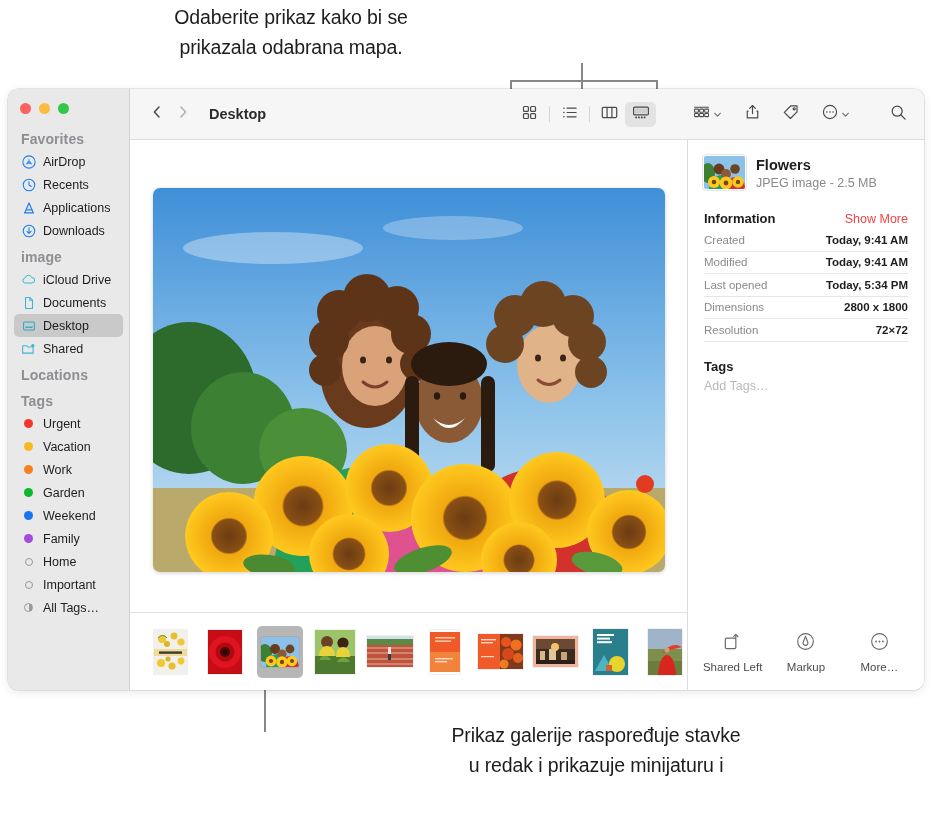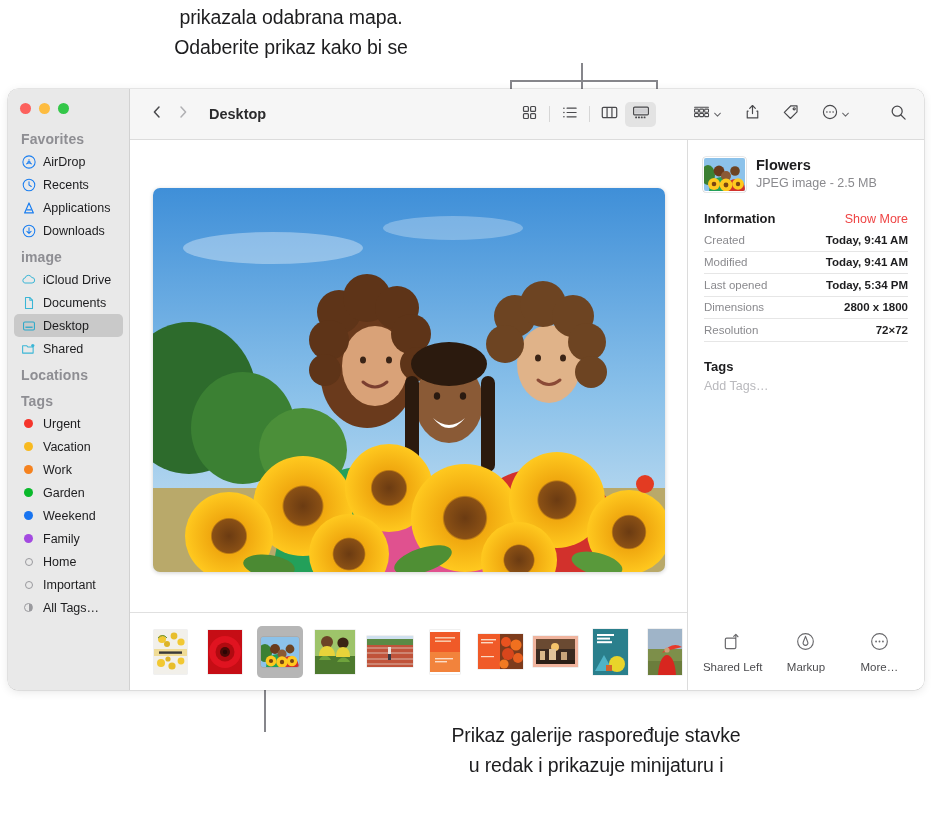--- a/index.html
+++ b/index.html
@@ -210,21 +210,21 @@
   #info-panel {
     width: 237px;
     flex: 0 0 237px;
     border-left: 0.5px solid #dcdcdc;
     background: #ffffff;
     display: flex;
     flex-direction: column;
     box-sizing: border-box;
   }
   #info-scroll { flex: 1; padding: 16px 16px 0 16px; }
-  #file-head { display: flex; align-items: center; gap: 11px; }
+  #file-head { display: flex; gap: 11px; }
   #file-thumb {
     width: 41px; height: 33px;
     border-radius: 2px;
     overflow: hidden;
     box-shadow: 0 0 0 1px #ffffff, 0 0 0 1.6px #d2d2d2;
     flex: 0 0 41px;
     position: relative;
   }
   #file-name { font-size: 14.5px; font-weight: 700; color: #1d1d1f; line-height: 18px; }
   #file-meta { font-size: 12.5px; color: #8a8a8e; line-height: 17px; margin-top: 1px; }
@@ -265,22 +265,22 @@
 
   
   .ph { position: absolute; inset: 0; }
 </style>
 </head>
 <body>
 
 <div id="page">
 
   <div id="callout-top-text" class="callout-text">
+    <div>Odaberite prikaz kako bi se</div>
     <div>prikazala odabrana mapa.</div>
-    <div>Odaberite prikaz kako bi se</div>
   </div>
   <div id="cl-top-stem" class="cl-line"></div>
   <div id="cl-top-bar" class="cl-line"></div>
   <div id="cl-top-leftv" class="cl-line"></div>
   <div id="cl-top-rightv" class="cl-line"></div>
 
   <div id="cl-bottom-stem" class="cl-line"></div>
   <div id="callout-bottom-text" class="callout-text">
     <div>Prikaz galerije raspoređuje stavke</div>
     <div>u redak i prikazuje minijaturu i</div>

